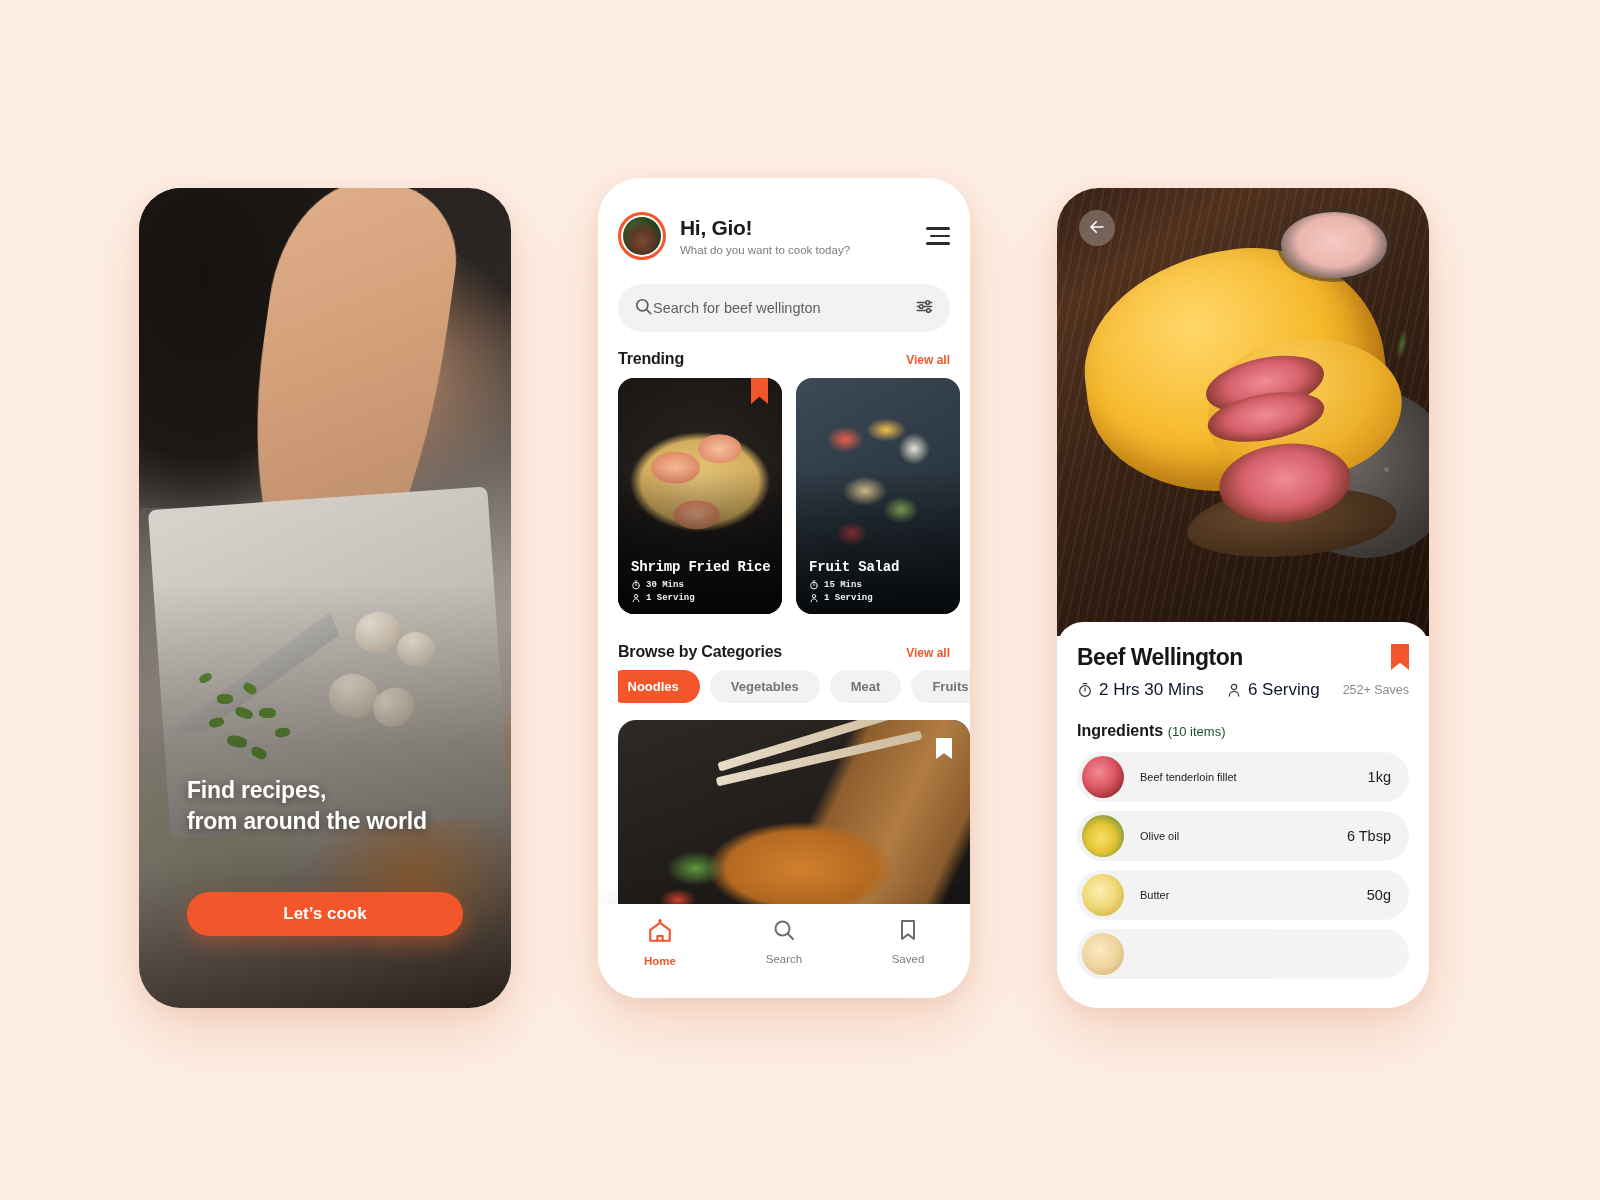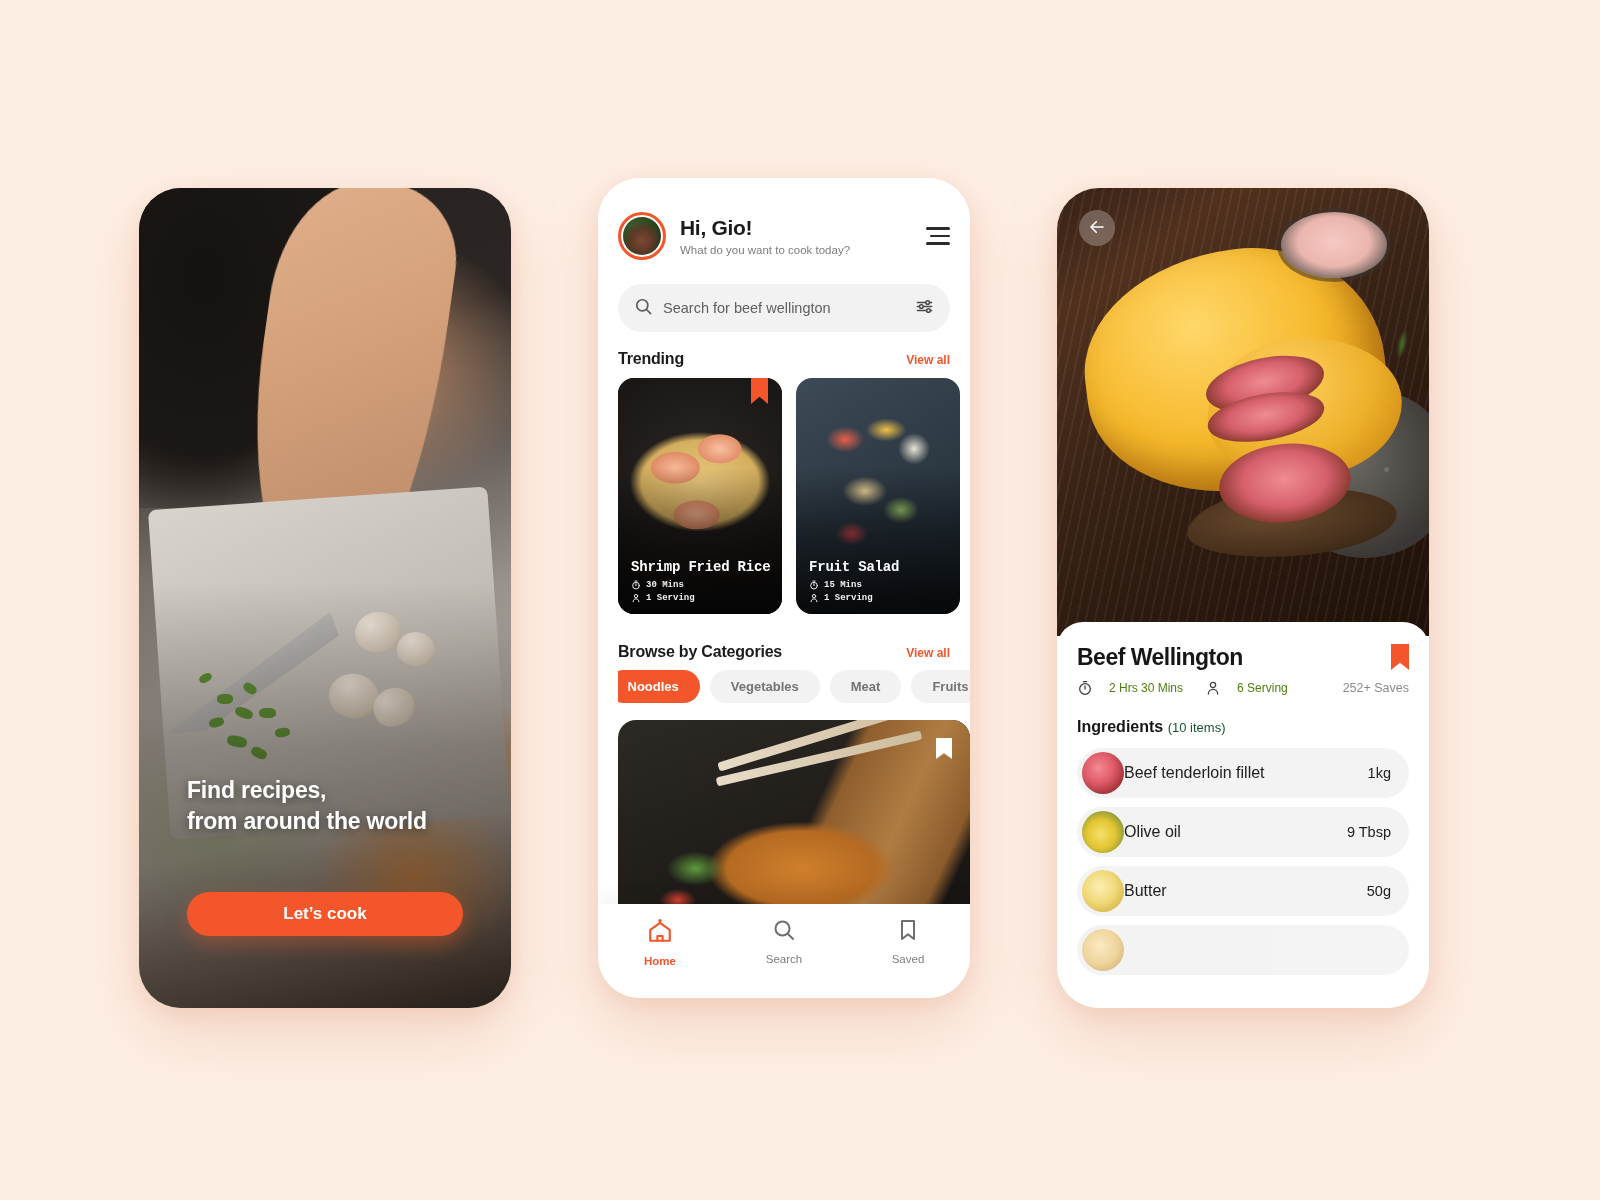--- a/index.html
+++ b/index.html
@@ -103,21 +103,21 @@
   .hamburger i:nth-child(1) { width: 24px; }
   .hamburger i:nth-child(2) { width: 20px; }
   .hamburger i:nth-child(3) { width: 24px; }
 
   .search-bar {
     position: absolute; left: 20px; right: 20px; top: 106px; height: 48px;
     background: #f2f2f2; border-radius: 24px; display: flex; align-items: center; padding: 0 16px;
   }
   .search-input {
     flex: 1; border: none; background: transparent; outline: none;
-    font-family: inherit; font-size: 14.5px; color: #5d5d5d; margin-left: 10px;
+    font-family: inherit; font-size: 14.5px; color: #5d5d5d; 
   }
   .search-input::placeholder { color: #606060; }
 
   .sec-head { position: absolute; left: 20px; right: 20px; display: flex; align-items: baseline; }
   .sec-title { font-size: 16px; font-weight: 700; color: #1b1b1b; letter-spacing: -0.2px; }
   .sec-link { margin-left: auto; font-size: 12px; font-weight: 700; color: #f2562a; cursor: pointer; }
   #trending-head { top: 172px; }
   #categories-head { top: 465px; }
 
   .trend-rail { position: absolute; left: 20px; top: 200px; width: 352px; height: 236px; display: flex; gap: 14px; overflow: hidden; font-family: Liberation Mono, monospace; }
@@ -267,36 +267,36 @@
     position: absolute; left: 0; right: 0; top: 434px; bottom: 0;
     background: #fff; border-radius: 26px 26px 0 0; padding: 22px 20px 0;
   }
   .detail-title-row { display: flex; align-items: flex-start; }
   .detail-title { font-size: 23px; font-weight: 700; color: #161616; letter-spacing: -0.5px; }
   .detail-bookmark {
     margin-left: auto; width: 18px; height: 26px; background: #f2562a;
     clip-path: polygon(0 0, 100% 0, 100% 100%, 50% 72%, 0 100%); cursor: pointer;
   }
   .detail-meta { display: flex; align-items: center; margin-top: 9px; }
-  .dm-item { display: flex; align-items: center; gap: 16px; font-size: 12px; color: #4d7c0f; margin-right: 22px; }
+  .dm-item { display: flex; align-items: center; gap: 6px; font-size: 17px; color: #0f172a; margin-right: 22px; }
   .dm-saves { margin-left: auto; font-size: 12.5px; color: #8a8a8a; }
   .ingr-head { margin-top: 22px; font-size: 16px; font-weight: 700; color: #161616; }
   .ingr-count { font-size: 13px; font-weight: 400; color: #14532d; }
   .ingr-list { margin-top: 12px; display: flex; flex-direction: column; gap: 9px; }
   .ingr-row {
     display: flex; align-items: center; height: 50px; background: #f3f3f3;
     border-radius: 25px; padding: 0 18px 0 5px; cursor: pointer;
   }
   .ingr-thumb { width: 42px; height: 42px; border-radius: 50%; flex: none; }
   .th-beef { background: radial-gradient(circle at 40% 38%, #f28a92 0%, #df5a68 42%, #9c2f33 78%, #6b1f22 100%); }
   .th-oil   { background: radial-gradient(circle at 45% 55%, #f6e06a 0%, #e3c532 44%, #8f9c3a 74%, #f4f0e2 100%); }
   .th-mush  { background: radial-gradient(circle at 42% 38%, #f3ece0 0%, #d9cdb9 46%, #a89880 82%, #7b6c57 100%); }
   .th-butter{ background: radial-gradient(circle at 42% 40%, #fbefb4 0%, #f0d978 46%, #d7b84b 80%, #f8f3e3 100%); }
   .th-extra { background: radial-gradient(circle at 42% 40%, #fbe9bf 0%, #eed297 52%, #cdae6f 90%); }
-  .ingr-name { margin-left: 0; font-size: 16px; color: #202020; }
+  .ingr-name { margin-left: 16px; font-size: 11px; color: #202020; }
   .ingr-qty { margin-left: auto; font-size: 14.5px; color: #202020; font-weight: 500; }
   .ingr-row.partial { opacity: .95; }
 </style>
 </head>
 <body>
 
 <div class="stage">
 
   <div class="phone" id="phone-onboarding">
     <div class="hero-photo">
@@ -530,21 +530,21 @@
 
       <div class="ingr-list">
         <div class="ingr-row">
           <div class="ingr-thumb th-beef"></div>
           <div class="ingr-name">Beef tenderloin fillet</div>
           <div class="ingr-qty">1kg</div>
         </div>
         <div class="ingr-row">
           <div class="ingr-thumb th-oil"></div>
           <div class="ingr-name">Olive oil</div>
-          <div class="ingr-qty">9 Tbsp</div>
+          <div class="ingr-qty">6 Tbsp</div>
         </div>
         <div class="ingr-row">
           <div class="ingr-thumb th-butter"></div>
           <div class="ingr-name">Butter</div>
           <div class="ingr-qty">50g</div>
         </div>
         <div class="ingr-row partial">
           <div class="ingr-thumb th-extra"></div>
         </div>
       </div>

